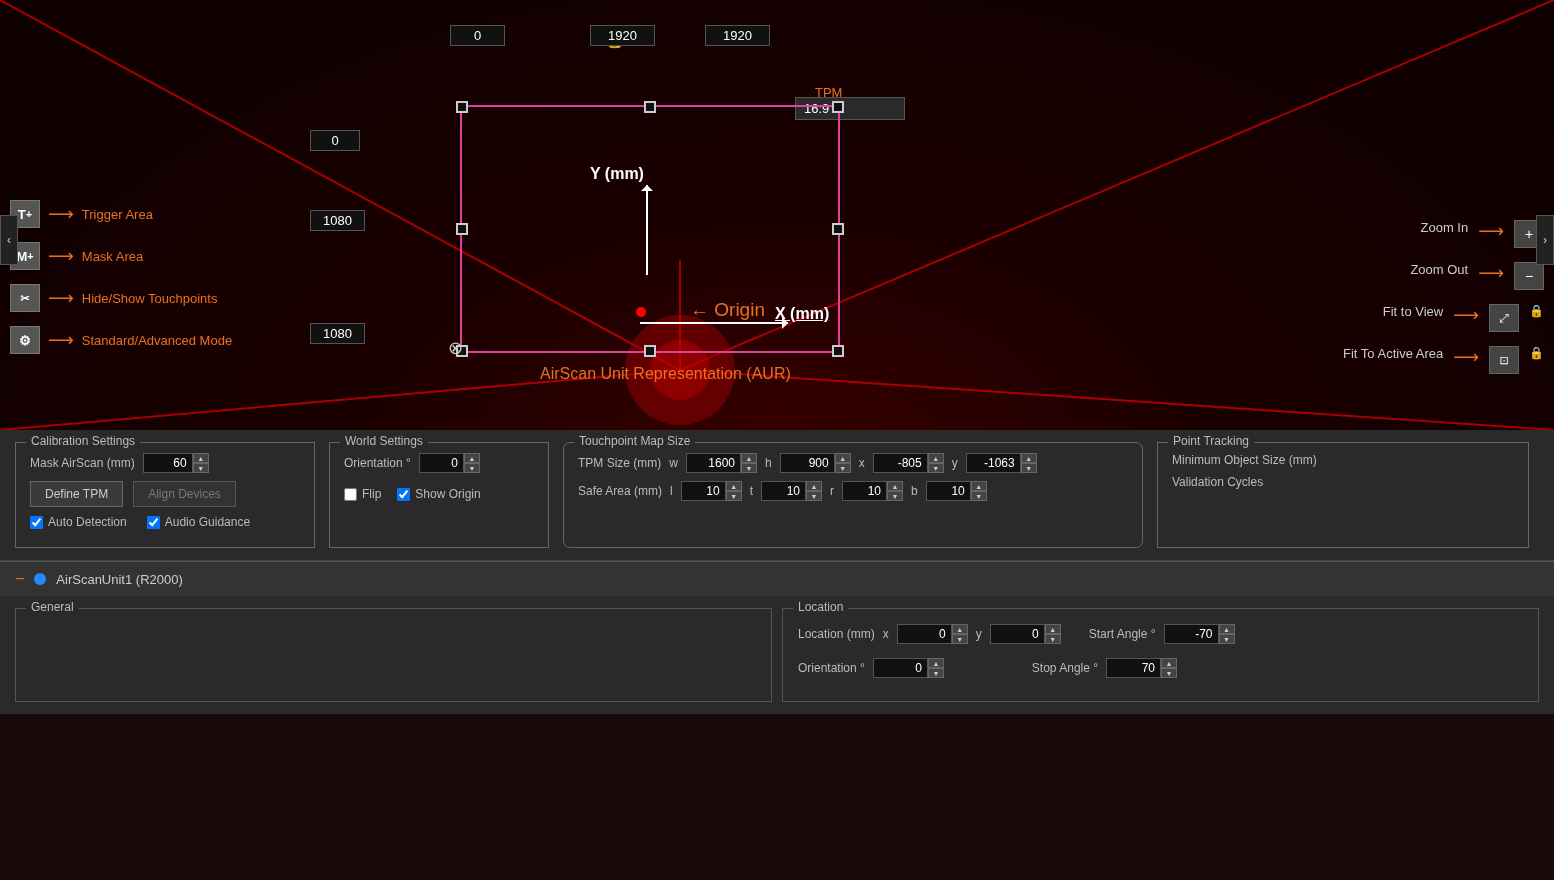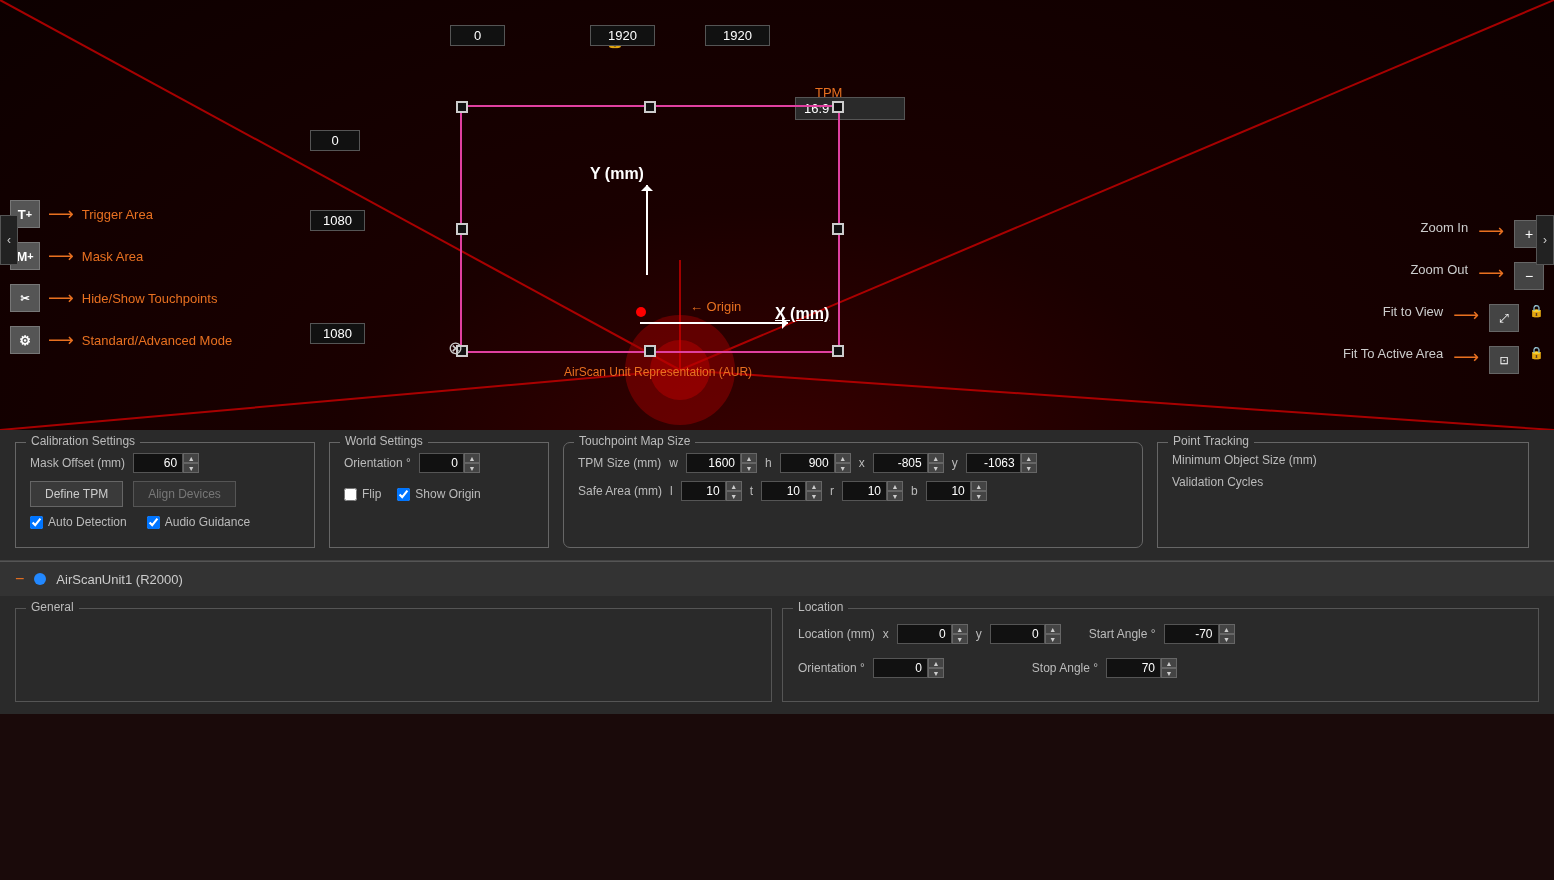--- a/index.html
+++ b/index.html
@@ -161,28 +161,27 @@
     .axis-label {
       position: absolute;
       color: #fff;
       font-size: 16px;
       font-weight: bold;
     }
 
     .origin-label {
       position: absolute;
       color: #e87020;
-      font-size: 13px;
+      font-size: 19px;
     }
 
     .aur-label {
       position: absolute;
       color: #e87020;
-      font-size: 12px;
-      margin-left: 24px;
+      font-size: 16px;
     }
 
     .tpm-label {
       position: absolute;
       color: #e87020;
       font-size: 13px;
     }
 
     
     .lock-icon {
@@ -547,21 +546,21 @@
     <div class="aur-label" style="top:310px; left:160px;">AirScan Unit Representation (AUR)</div>
   </div>
 
 </div>
 
 <div class="settings-row">
 
   <div class="settings-panel" style="min-width:300px;">
     <span class="panel-title">Calibration Settings</span>
     <div class="field-row">
-      <span class="field-label">Mask Offset (mm)</span>
+      <span class="field-label">Mask AirScan (mm)</span>
       <div class="num-with-spin">
         <input class="num-input" value="60" style="width: 50px;">
         <div class="spin-btns">
           <div class="spin-btn">▲</div>
           <div class="spin-btn">▼</div>
         </div>
       </div>
     </div>
     <div class="field-row" style="gap:10px;">
       <button class="btn-dark">Define TPM</button>

